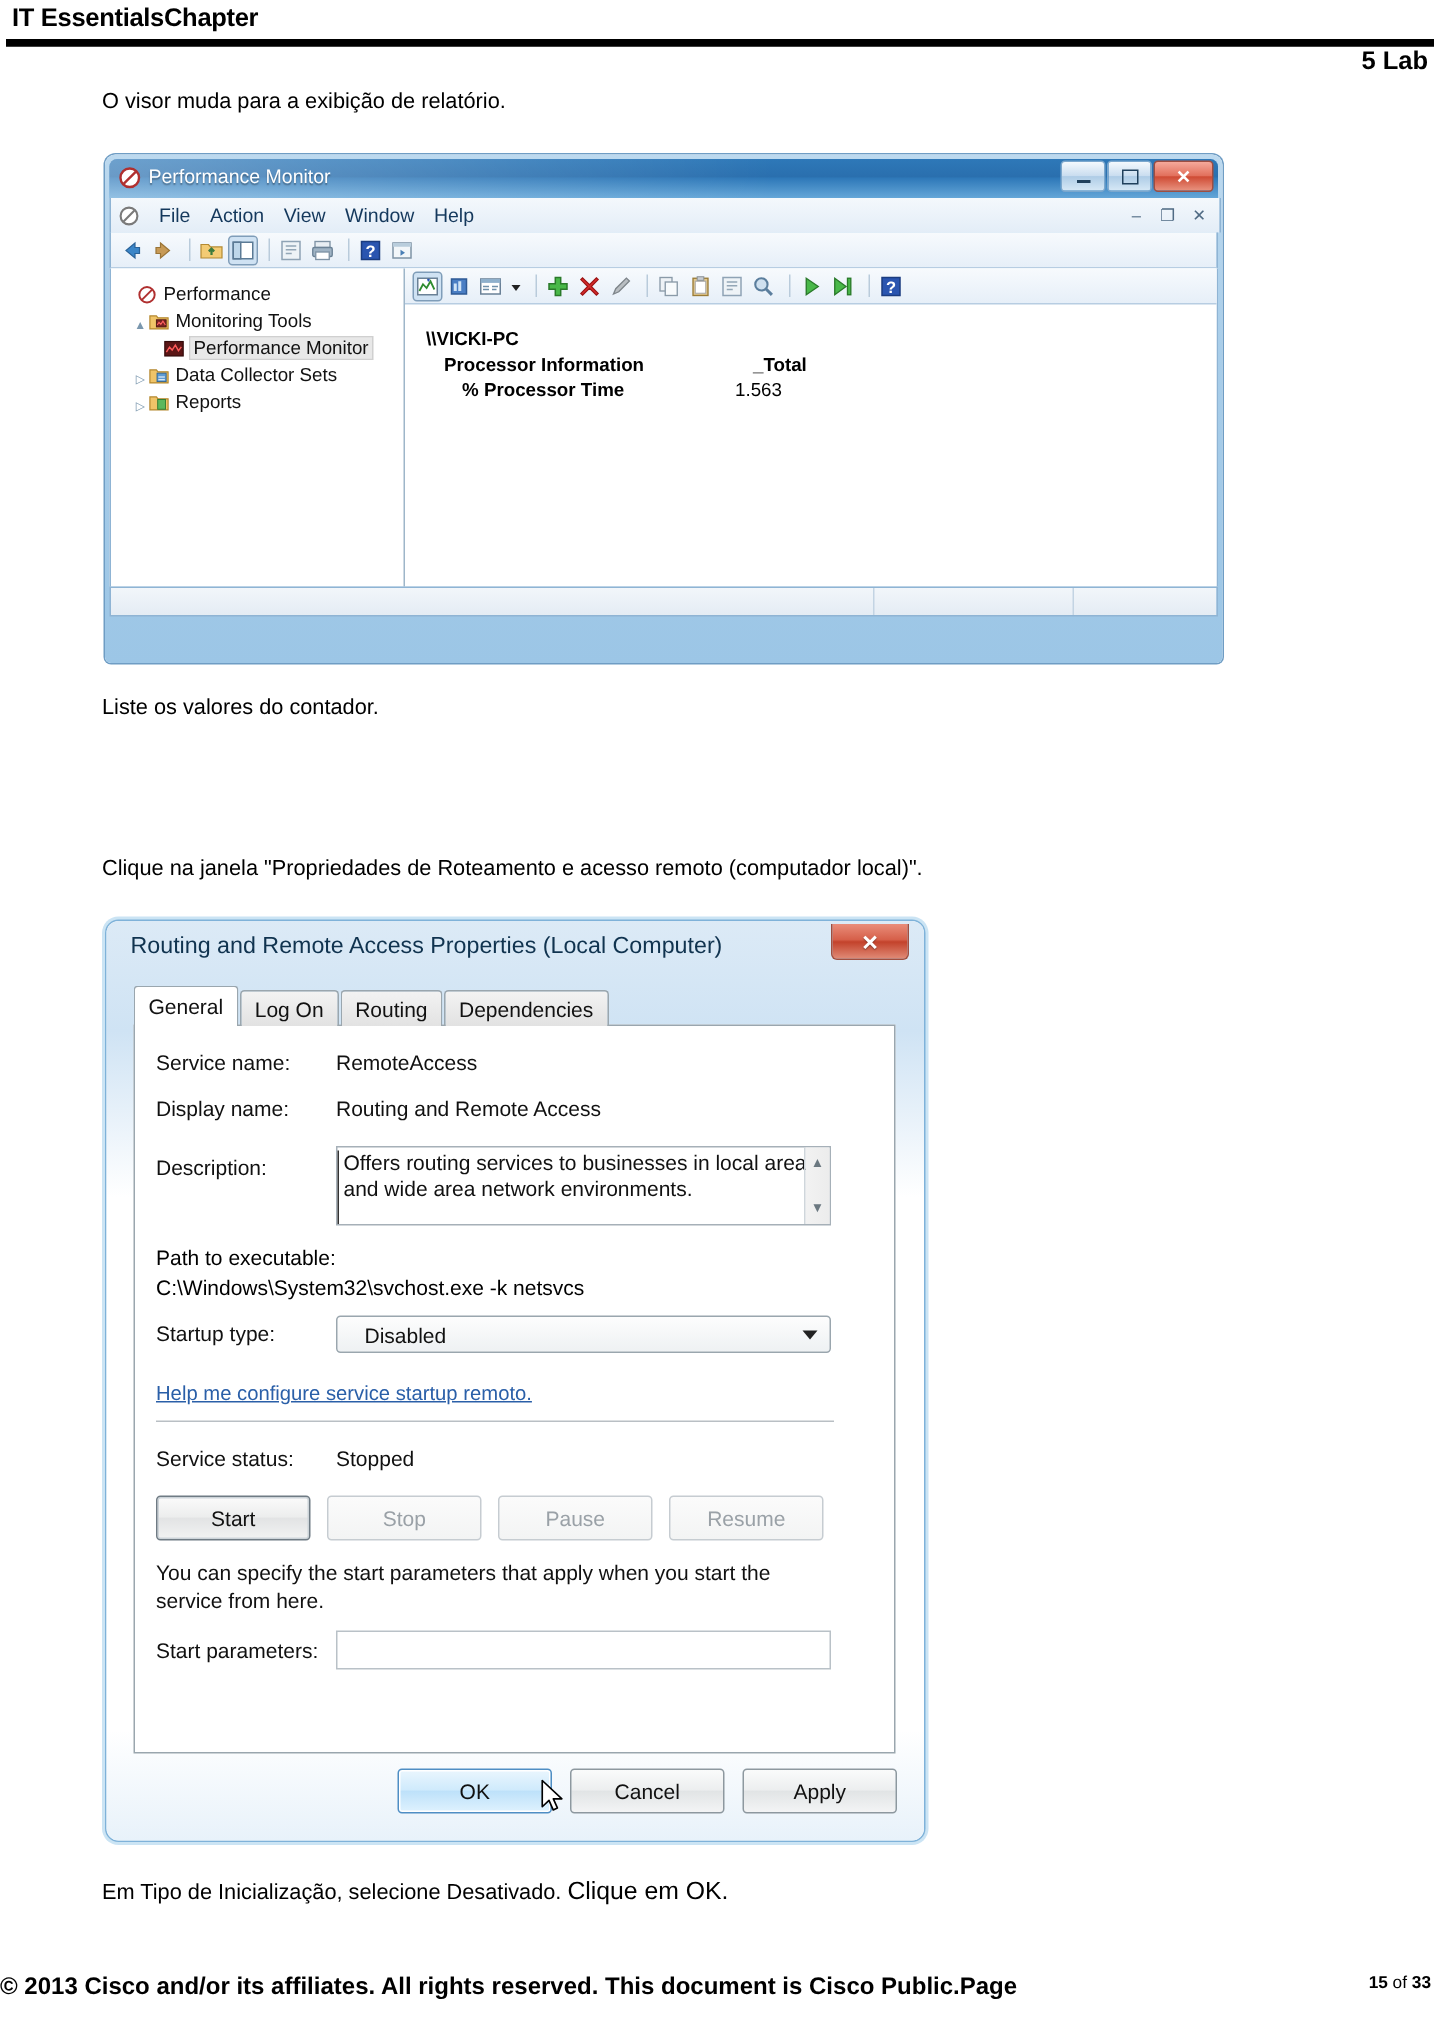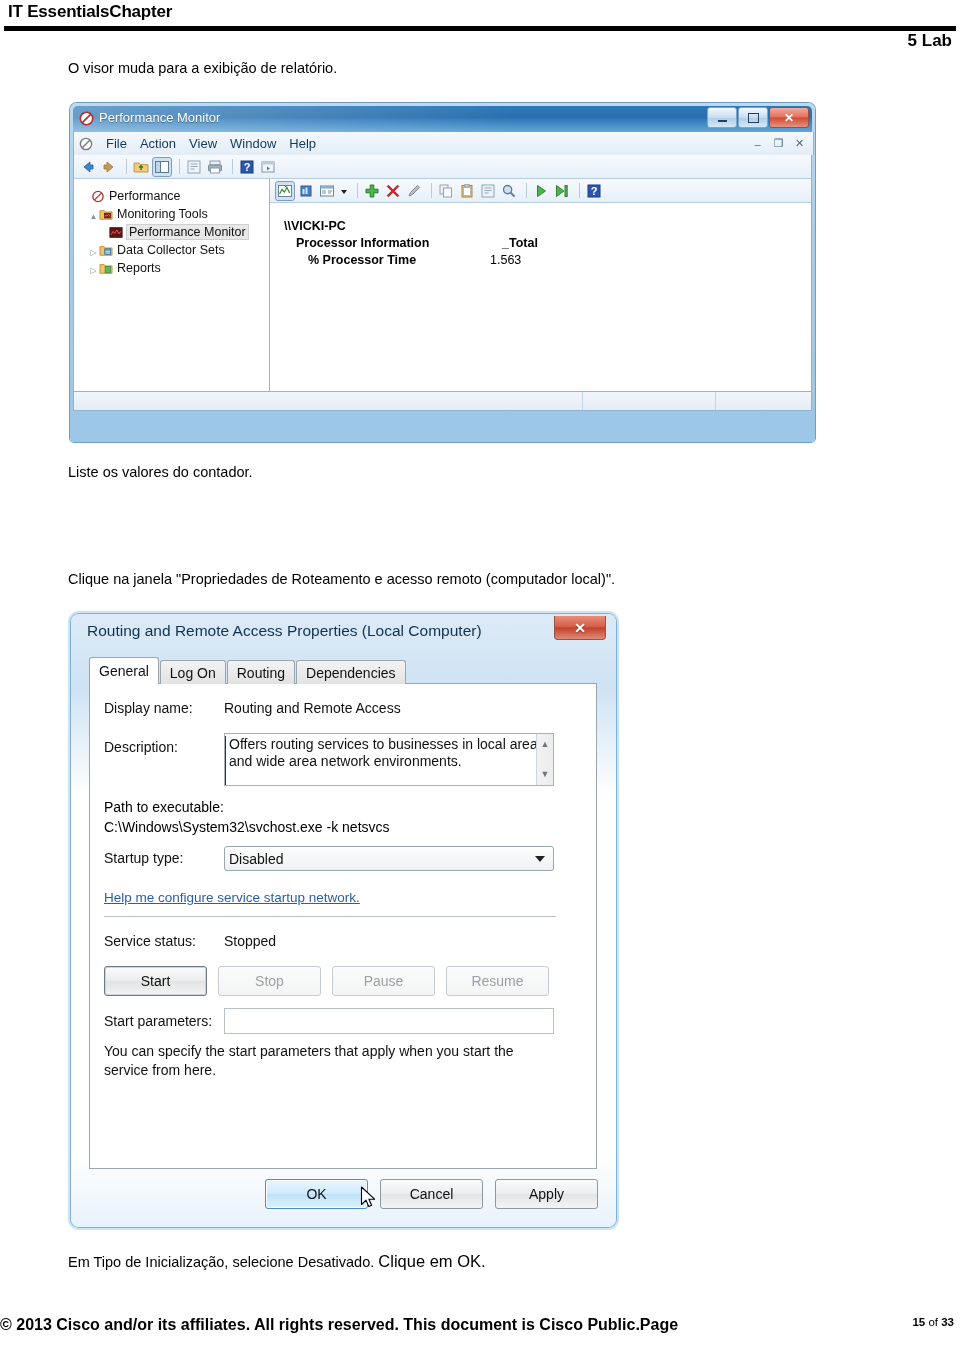--- a/index.html
+++ b/index.html
@@ -230,21 +230,21 @@
   #desc-caret{position:absolute;left:0;top:2px;width:1px;height:49px;background:#333;}
 
   #path-label{position:absolute;left:0;top:0;font-size:14px;}
   #path-value{position:absolute;left:0;top:20px;font-size:14px;}
 
   #startup-combo{
     position:absolute;left:120px;top:0;width:330px;height:25px;
     border:1px solid #9aa6ae;border-radius:3px;
     background:linear-gradient(180deg,#fdfdfd,#eef1f3);
     box-sizing:border-box;
-    display:flex;align-items:center;padding:0 4px;font-size:14px;color:#111;
+    display:flex;align-items:center;padding:0 18px;font-size:14px;color:#111;
   }
   #startup-combo .carat{
     position:absolute;right:8px;top:9px;
     width:0;height:0;border-left:5px solid transparent;border-right:5px solid transparent;
     border-top:6px solid #222;
   }
 
   #help-link{
     position:absolute;left:0;top:0;font-size:13.5px;color:#2a5fa8;
     text-decoration:underline;
@@ -583,20 +583,24 @@
 
     <div id="rras-tabs">
       <div class="rtab active">General</div>
       <div class="rtab">Log On</div>
       <div class="rtab">Routing</div>
       <div class="rtab">Dependencies</div>
     </div>
 
     <div id="rras-tabpage">
 
+      <div class="frow" style="height:31px;">
+        <span class="flabel">Service name:</span>
+        <span class="fvalue">RemoteAccess</span>
+      </div>
 
       <div class="frow" style="height:33px;">
         <span class="flabel">Display name:</span>
         <span class="fvalue">Routing and Remote Access</span>
       </div>
 
       <div class="frow" style="height:66px;">
         <span class="flabel" style="top:6px;">Description:</span>
         <div id="desc-box">
           <span id="desc-caret"></span>
@@ -615,48 +619,48 @@
 
       <div class="frow" style="height:44px;">
         <span class="flabel" style="top:4px;">Startup type:</span>
         <div id="startup-combo">
           <span>Disabled</span>
           <span class="carat"></span>
         </div>
       </div>
 
       <div class="frow" style="height:26px;">
-        <a id="help-link" href="#">Help me configure service startup network.</a>
+        <a id="help-link" href="#">Help me configure service startup remoto.</a>
       </div>
 
       <div class="frow" style="height:17px;">
         <div id="rras-divider"></div>
       </div>
 
       <div class="frow" style="height:33px;">
         <span class="flabel">Service status:</span>
         <span class="fvalue">Stopped</span>
       </div>
 
       <div class="frow" style="height:42px;">
         <div class="btnrow">
           <div class="svcbtn primary">Start</div>
           <div class="svcbtn disabled">Stop</div>
           <div class="svcbtn disabled">Pause</div>
           <div class="svcbtn disabled">Resume</div>
         </div>
       </div>
 
+      <div class="frow" style="height:48px;">
+        <span class="flabel" style="width:452px;white-space:normal;line-height:19px;">You can specify the start parameters that apply when you start the service from here.</span>
+      </div>
+
       <div class="frow" style="height:34px;">
         <span class="flabel" style="top:5px;">Start parameters:</span>
         <div id="startparams-input"></div>
-      </div>
-
-      <div class="frow" style="height:48px;">
-        <span class="flabel" style="width:452px;white-space:normal;line-height:19px;">You can specify the start parameters that apply when you start the service from here.</span>
       </div>
 
     </div>
   </div>
 
   <div id="rras-footer">
     <div class="fbtns">
       <div class="dlgbtn default">OK</div>
       <div class="dlgbtn">Cancel</div>
       <div class="dlgbtn">Apply</div>

